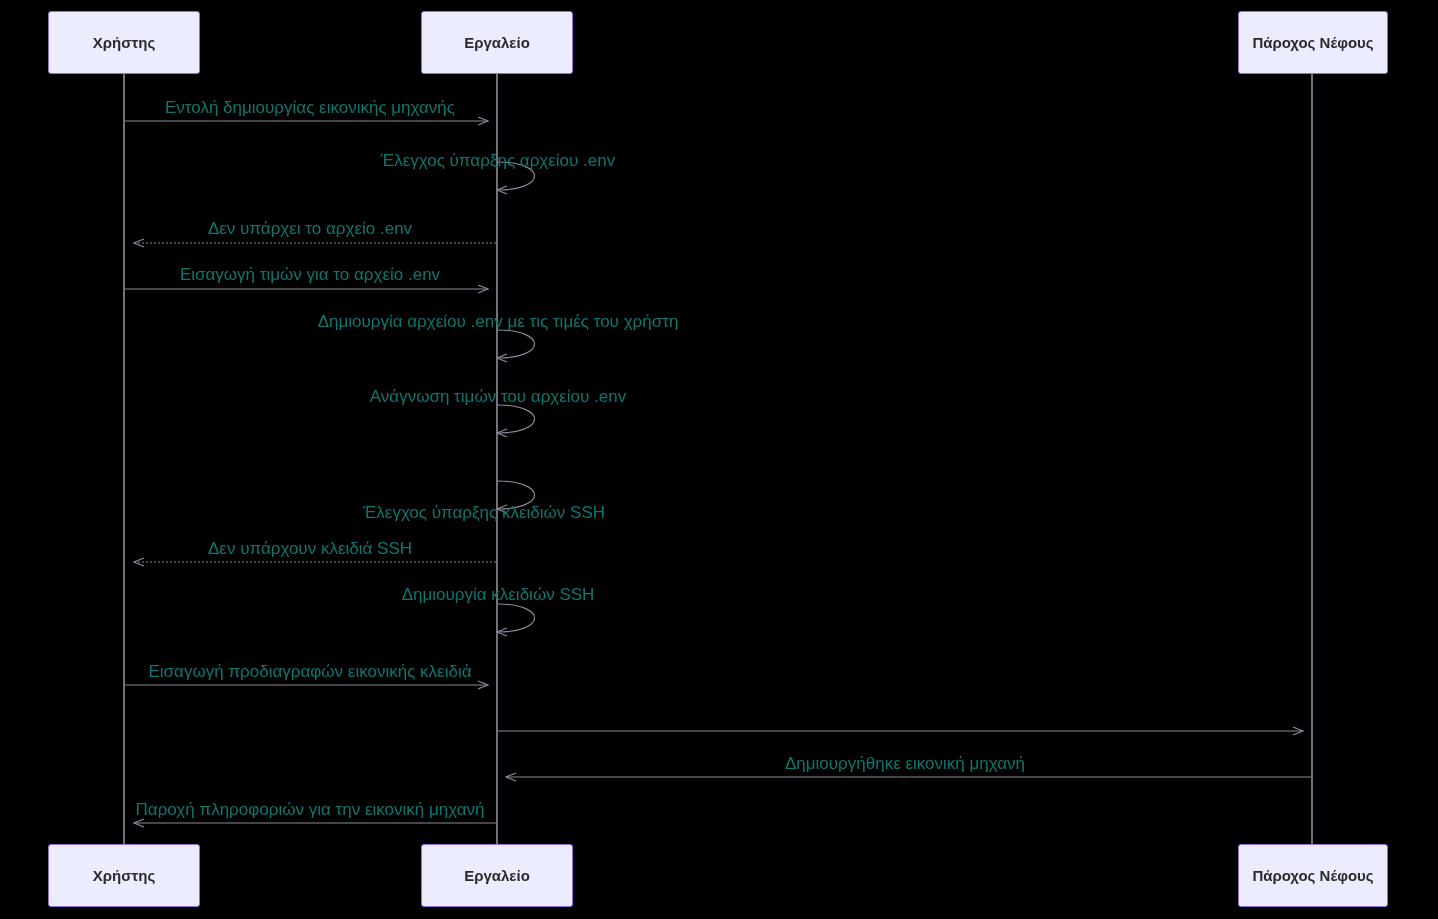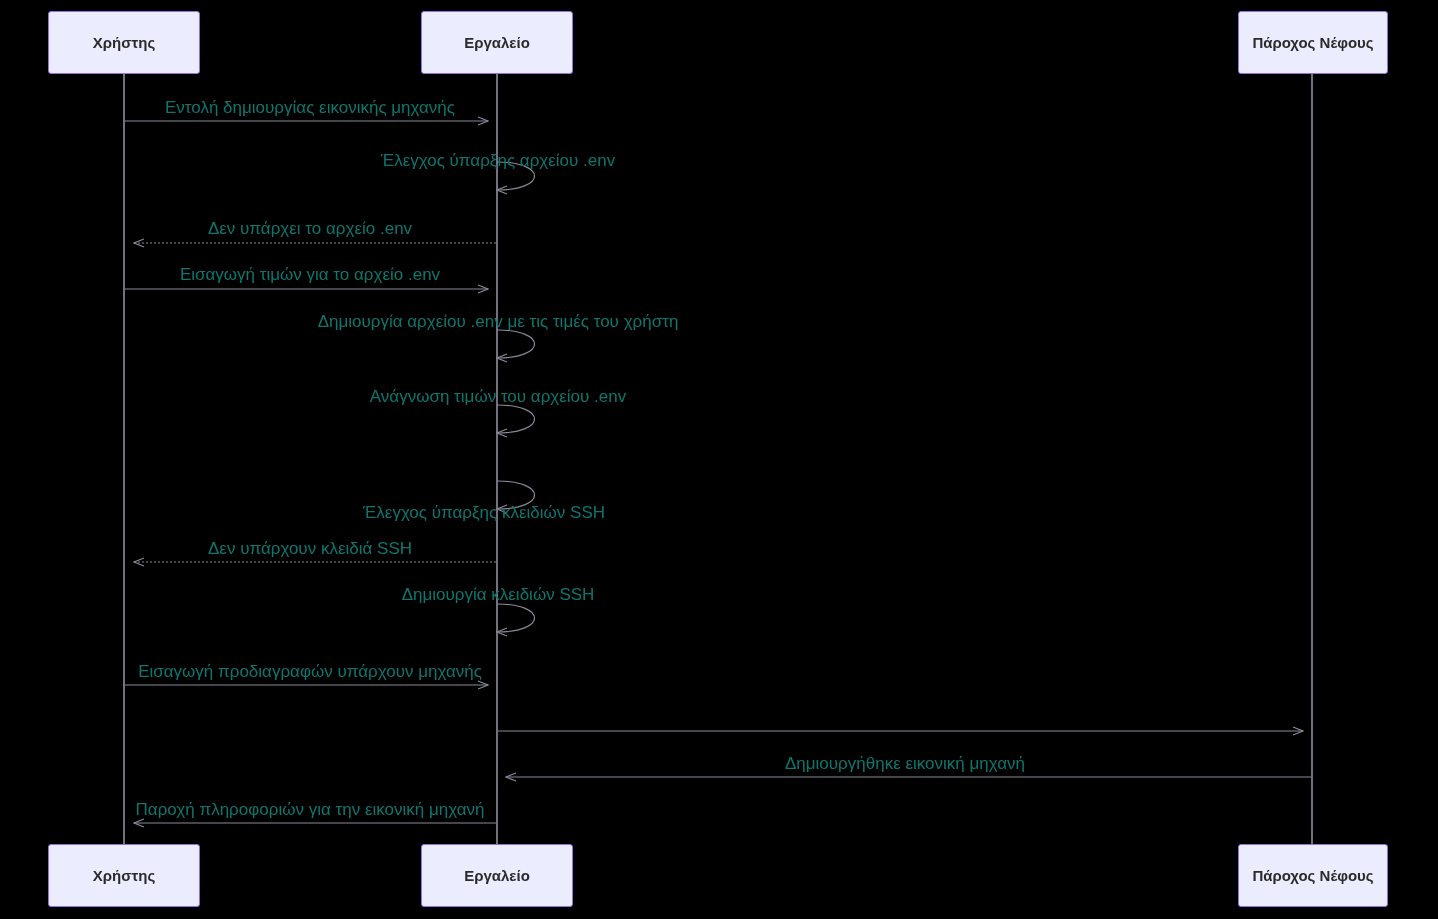--- a/index.html
+++ b/index.html
@@ -119,17 +119,17 @@
 
   <div class="msg-label" style="left:310px; top:98px;">Εντολή δημιουργίας εικονικής μηχανής</div>
   <div class="msg-label" style="left:498px; top:151px;">Έλεγχος ύπαρξης αρχείου .env</div>
   <div class="msg-label" style="left:310px; top:219px;">Δεν υπάρχει το αρχείο .env</div>
   <div class="msg-label" style="left:310px; top:265px;">Εισαγωγή τιμών για το αρχείο .env</div>
   <div class="msg-label" style="left:498px; top:312px;">Δημιουργία αρχείου .env με τις τιμές του χρήστη</div>
   <div class="msg-label" style="left:498px; top:387px;">Ανάγνωση τιμών του αρχείου .env</div>
   <div class="msg-label" style="left:484px; top:463px;margin-top:40px;">Έλεγχος ύπαρξης κλειδιών SSH</div>
   <div class="msg-label" style="left:310px; top:539px;">Δεν υπάρχουν κλειδιά SSH</div>
   <div class="msg-label" style="left:498px; top:585px;">Δημιουργία κλειδιών SSH</div>
-  <div class="msg-label" style="left:310px; top:662px;">Εισαγωγή προδιαγραφών υπάρχουν μηχανής</div>
+  <div class="msg-label" style="left:310px; top:662px;">Εισαγωγή προδιαγραφών εικονικής κλειδιά</div>
   <div class="msg-label" style="left:905px; top:754px;">Δημιουργήθηκε εικονική μηχανή</div>
   <div class="msg-label" style="left:310px; top:800px;">Παροχή πληροφοριών για την εικονική μηχανή</div>
 
 </div>
 
 </body></html>

